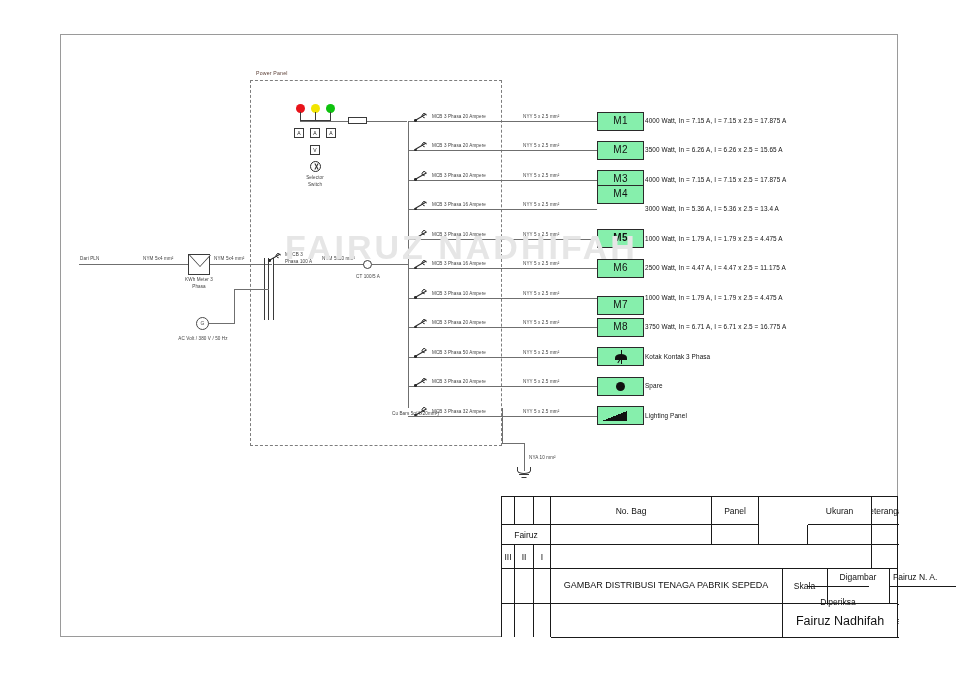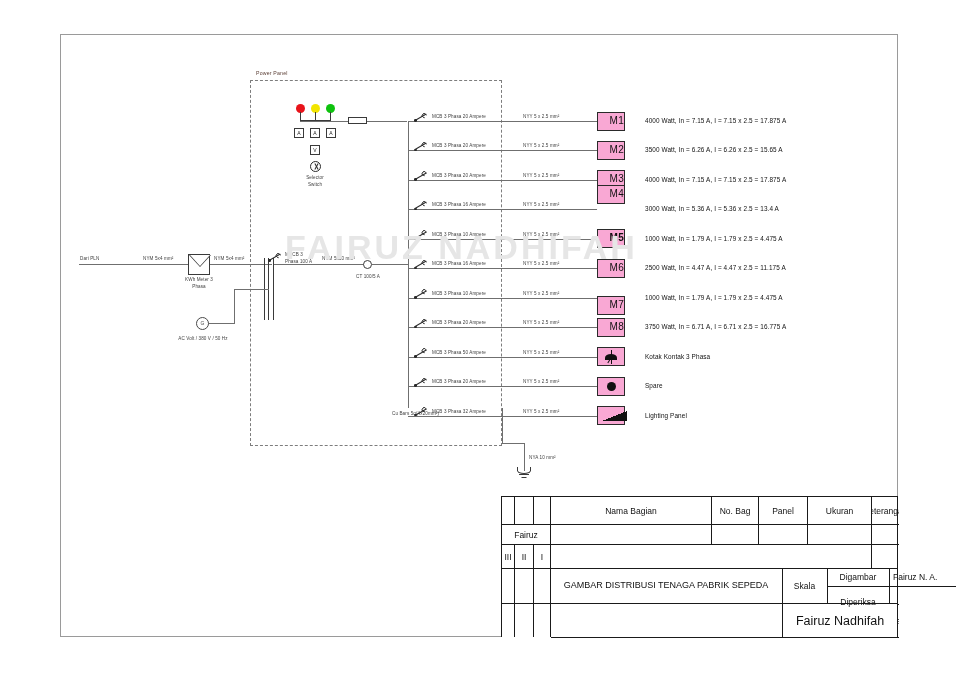--- a/index.html
+++ b/index.html
@@ -148,23 +148,23 @@
     position:absolute; width:13px; height:13px; border-radius:50%;
     border:1.3px solid #4a4a4a; background:#fff;
   }
   .ac-src span {
     position:absolute; inset:0; font-size:5px; line-height:11px;
     text-align:center; color:#4a4a4a;
   }
 
   
   .load-box {
-    position:absolute; width:28px; height:19px;
-    border:1.3px solid #2a2a2a; background:#f9a8d4;
-    font-size:10px; line-height:16px; text-align:right;
+    position:absolute; width:47px; height:19px;
+    border:1.3px solid #2a2a2a; background:#86efac;
+    font-size:10px; line-height:16px; text-align:center;
     color:#111; letter-spacing:.3px;
   }
   .load-desc {
     position:absolute; font-size:6.4px; color:#111;
     white-space:nowrap; letter-spacing:.1px;
   }
 
   
   .glyph-socket { position:absolute; inset:0; }
   .glyph-socket .stem {
@@ -438,21 +438,20 @@
     <div class="cup"></div>
       <i></i>
       <i></i>
       <i></i>
   </div>
 
   <div class="title-block">
     <div class="tb"></div>
     <div class="tb"></div>
     <div class="tb"></div>
-    <div class="tb">Nama Bagian</div>
     <div class="tb">No. Bag</div>
     <div class="tb">Panel</div>
     <div class="tb" style="grid-column:7 / span 1;">Ukuran</div>
     <div class="tb noR">Keterangan</div>
 
     <div class="tb" style="grid-column:1 / span 3;">Fairuz</div>
     <div class="tb"></div>
     <div class="tb"></div>
     <div class="tb"></div>
     <div class="tb"></div>
@@ -481,21 +480,21 @@
     <div class="abs" style="left:0;   top:0; width:0; height:69px; border-left:1.2px solid #1a1a1a;"></div>
     <div class="abs" style="left:13px; top:0; width:0; height:69px; border-left:1.2px solid #1a1a1a;"></div>
     <div class="abs" style="left:32px; top:0; width:0; height:69px; border-left:1.2px solid #1a1a1a;"></div>
     <div class="abs" style="left:49px; top:0; width:0; height:69px; border-left:1.2px solid #1a1a1a;"></div>
 
     <div class="abs" style="left:49px; top:0; width:232px; height:36px; display:flex; align-items:center; justify-content:center; text-align:center; font-size:9px; line-height:1.3; color:#111; padding:0 6px;">GAMBAR DISTRIBUSI TENAGA PABRIK SEPEDA</div>
     <div class="abs" style="left:281px; top:0; width:0; height:36px; border-left:1.2px solid #1a1a1a;"></div>
     <div class="abs" style="left:281px; top:0; width:45px; height:36px; display:flex; align-items:center; justify-content:center; font-size:8.5px; color:#111;">Skala</div>
     <div class="abs" style="left:326px; top:0; width:0; height:36px; border-left:1.2px solid #1a1a1a;"></div>
     <div class="abs" style="left:326px; top:0; width:62px; height:18px; display:flex; align-items:center; justify-content:center; font-size:8.5px; color:#111;">Digambar</div>
-    <div class="abs" style="left:326px; top:18px; width:62px; height:30px; display:flex; align-items:center; justify-content:center; font-size:8.5px; color:#111; border-top:1.2px solid #1a1a1a;text-align:right;">Diperiksa</div>
+    <div class="abs" style="left:306px; top:18px; width:62px; height:30px; display:flex; align-items:center; justify-content:center; font-size:8.5px; color:#111; border-top:1.2px solid #1a1a1a;text-align:right;">Diperiksa</div>
     <div class="abs" style="left:388px; top:0; width:0; height:36px; border-left:1.2px solid #1a1a1a;"></div>
     <div class="abs" style="left:389px; top:0; width:66px; height:18px; display:flex; align-items:center; justify-content:flex-start; font-size:8.5px; color:#111; padding-left:3px;">Fairuz N. A.</div>
     <div class="abs" style="left:389px; top:18px; width:66px; height:18px; display:flex; align-items:center; font-size:8.5px; color:#111; padding-left:3px; border-top:1.2px solid #1a1a1a;"></div>
 
     <div class="abs" style="left:281px; top:36px; width:0; height:33px; border-left:1.2px solid #1a1a1a;"></div>
     <div class="abs" style="left:281px; top:36px; width:116px; height:33px; display:flex; align-items:center; justify-content:center; font-size:12.5px; color:#111;">Fairuz Nadhifah</div>
     <div class="abs" style="left:396px; top:0; width:0; height:69px; border-left:1.2px solid #1a1a1a;"></div>
   </div>
 
 </div>

